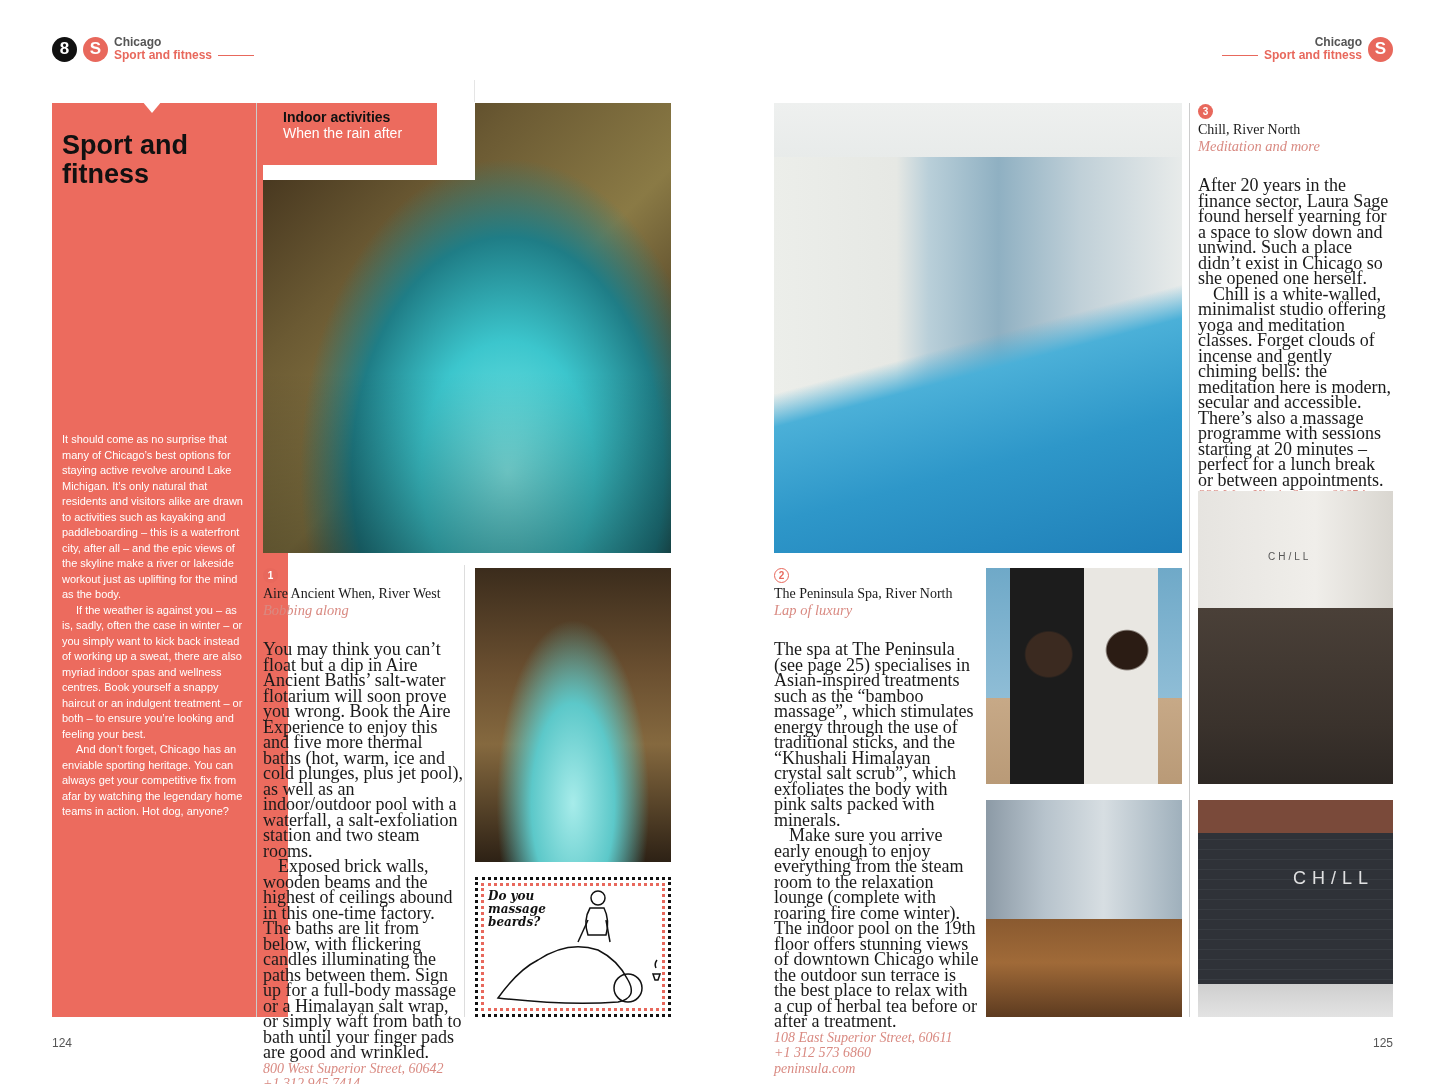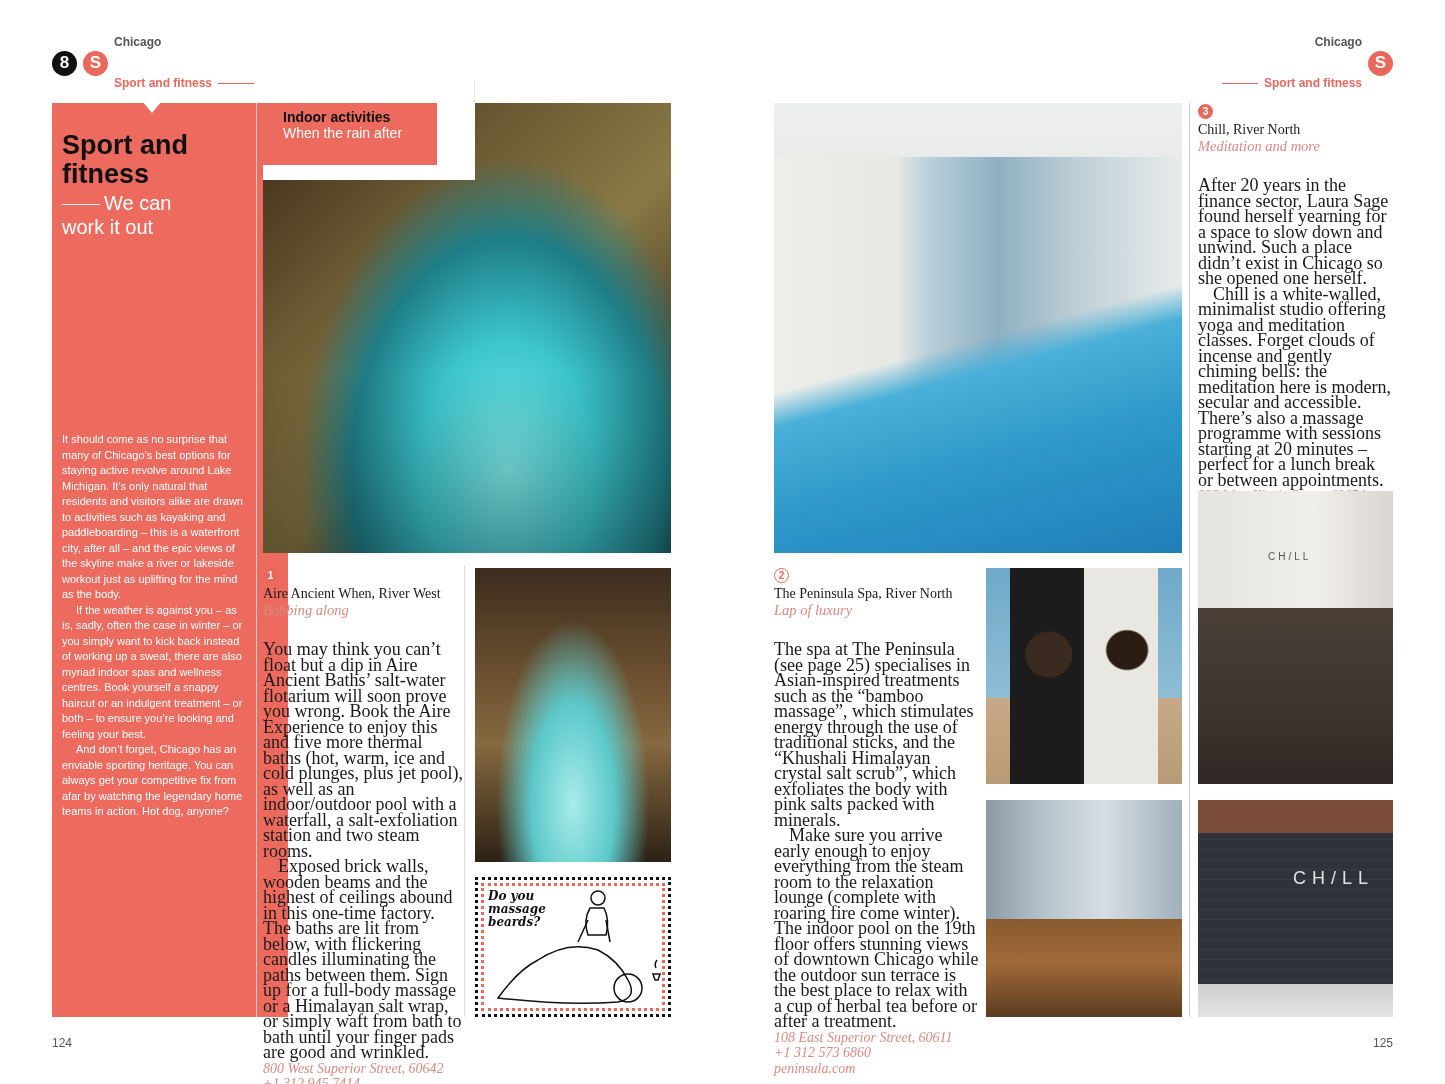--- a/index.html
+++ b/index.html
@@ -7,21 +7,21 @@
   body { position: relative; font-family: "Liberation Sans", sans-serif; color: #1a1a1a; }
 
   
   .hdr { position: absolute; top: 36px; display: flex; align-items: center; gap: 6px; }
   .hdr-left { left: 52px; }
   .hdr-right { right: 52px; flex-direction: row; }
   .chapter-num { width: 25px; height: 25px; border-radius: 50%; background: #111; color: #fff;
     font-weight: bold; font-size: 17px; display: flex; align-items: center; justify-content: center; }
   .s-badge { width: 25px; height: 25px; border-radius: 50%; background: #e8685c; color: #fff;
     font-weight: bold; font-size: 17px; display: flex; align-items: center; justify-content: center; }
-  .hdr-text { display: flex; flex-direction: column; font-size: 12px; line-height: 13px; font-weight: bold; gap: 28px; }
+  .hdr-text { display: flex; flex-direction: column; font-size: 12px; line-height: 13px; font-weight: bold; }
   .hdr-text .city { color: #555; }
   .hdr-text .section { color: #e8685c; display: flex; align-items: center; gap: 6px; justify-content: space-between; }
   .hdr-right .hdr-text { align-items: flex-end; }
   .rule { display: inline-block; width: 36px; height: 1px; background: #e8685c; }
 
   
   .intro { position: absolute; left: 52px; top: 103px; width: 236px; height: 914px; background: #ec6b5e; }
   .intro-notch { position: absolute; left: 90px; top: -2px; width: 0; height: 0;
     border-left: 10px solid transparent; border-right: 10px solid transparent; border-top: 12px solid #fff; }
   .intro-title { position: absolute; left: 10px; top: 28px; font-size: 27px; font-weight: bold; line-height: 29px; color: #111; }
@@ -122,24 +122,20 @@
     </span>
   </div>
   <div class="s-badge">S</div>
 </div>
 
 <div class="intro">
   <div class="intro-notch"></div>
   <div class="intro-title">
     <div>Sport and</div>
     <div>fitness</div>
-  </div>
-  <div class="intro-sub">
-    <div><span class="dash"></span><span>We can</span></div>
-    <div>work it out</div>
   </div>
   <div class="intro-body">
     <p>It should come as no surprise that many of Chicago’s best options for staying active revolve around Lake Michigan. It’s only natural that residents and visitors alike are drawn to activities such as kayaking and paddleboarding – this is a waterfront city, after all – and the epic views of the skyline make a river or lakeside workout just as uplifting for the mind as the body.</p>
     <p>If the weather is against you – as is, sadly, often the case in winter – or you simply want to kick back instead of working up a sweat, there are also myriad indoor spas and wellness centres. Book yourself a snappy haircut or an indulgent treatment – or both – to ensure you’re looking and feeling your best.</p>
     <p>And don’t forget, Chicago has an enviable sporting heritage. You can always get your competitive fix from afar by watching the legendary home teams in action. Hot dog, anyone?</p>
   </div>
 </div>
 
 <div class="vdiv" style="left:256px; top:103px; height:914px;"></div>
 <div class="vdiv" style="left:474px; top:80px; height:22px; background:#e5e5e5;"></div>

